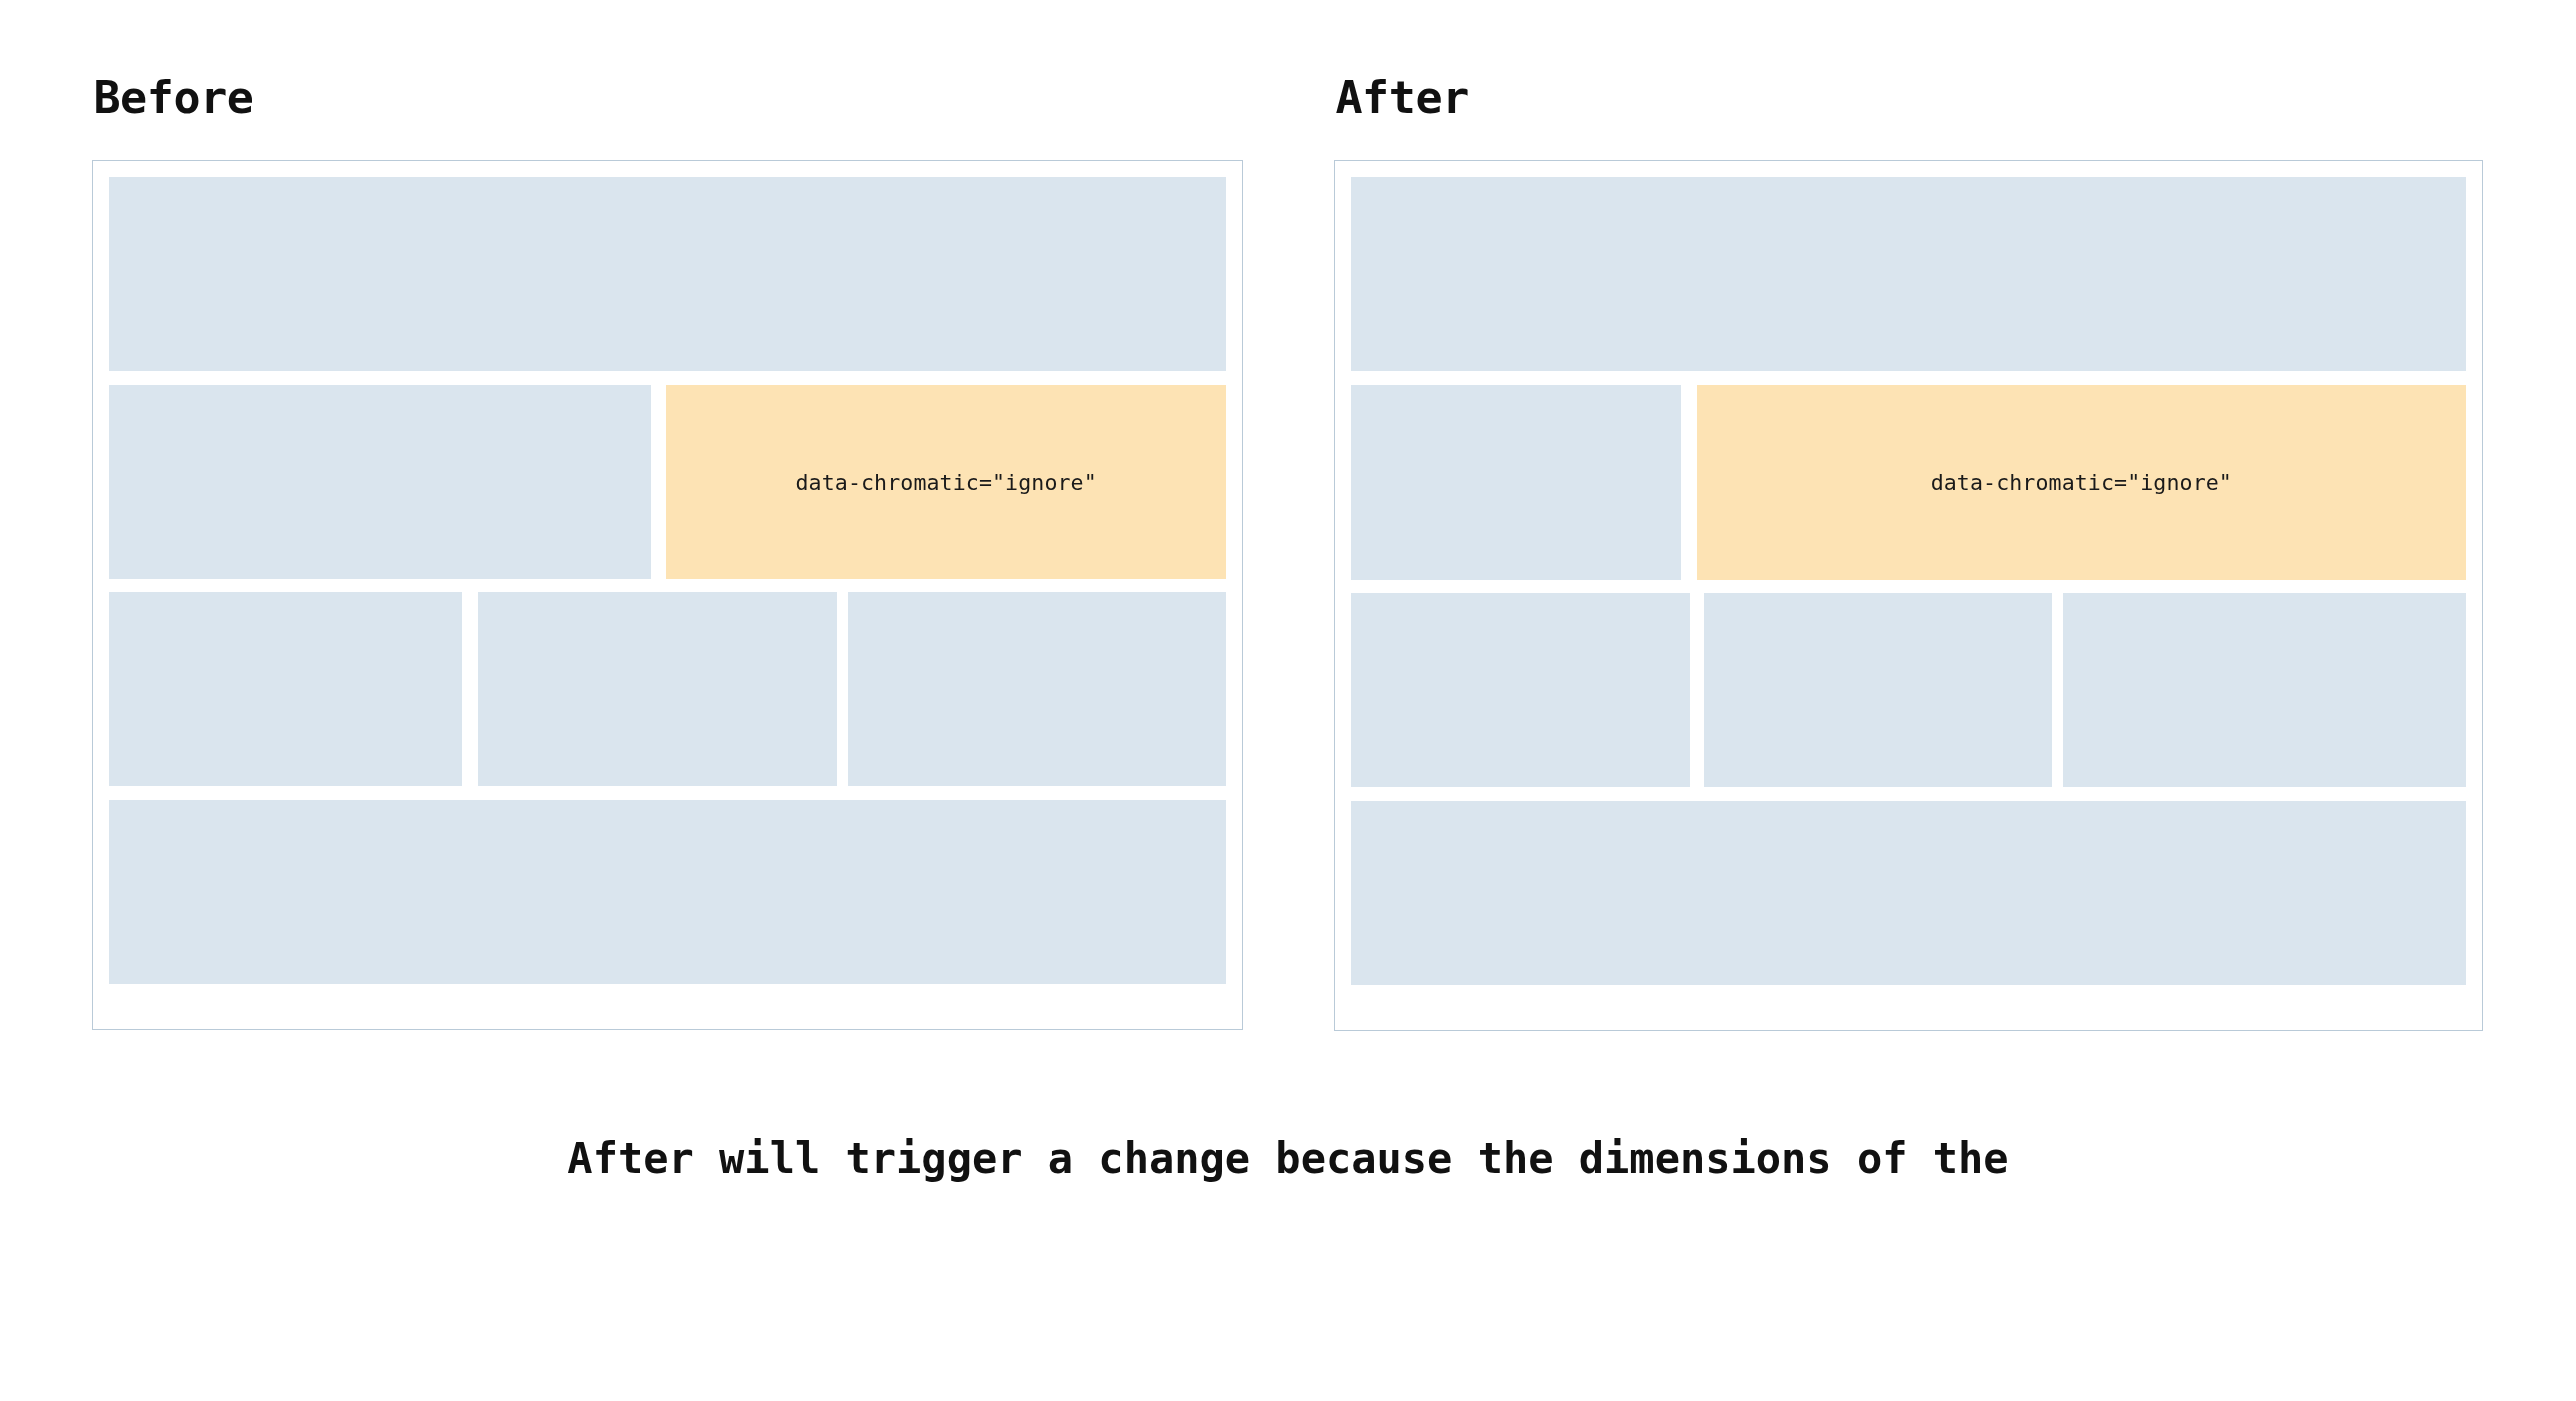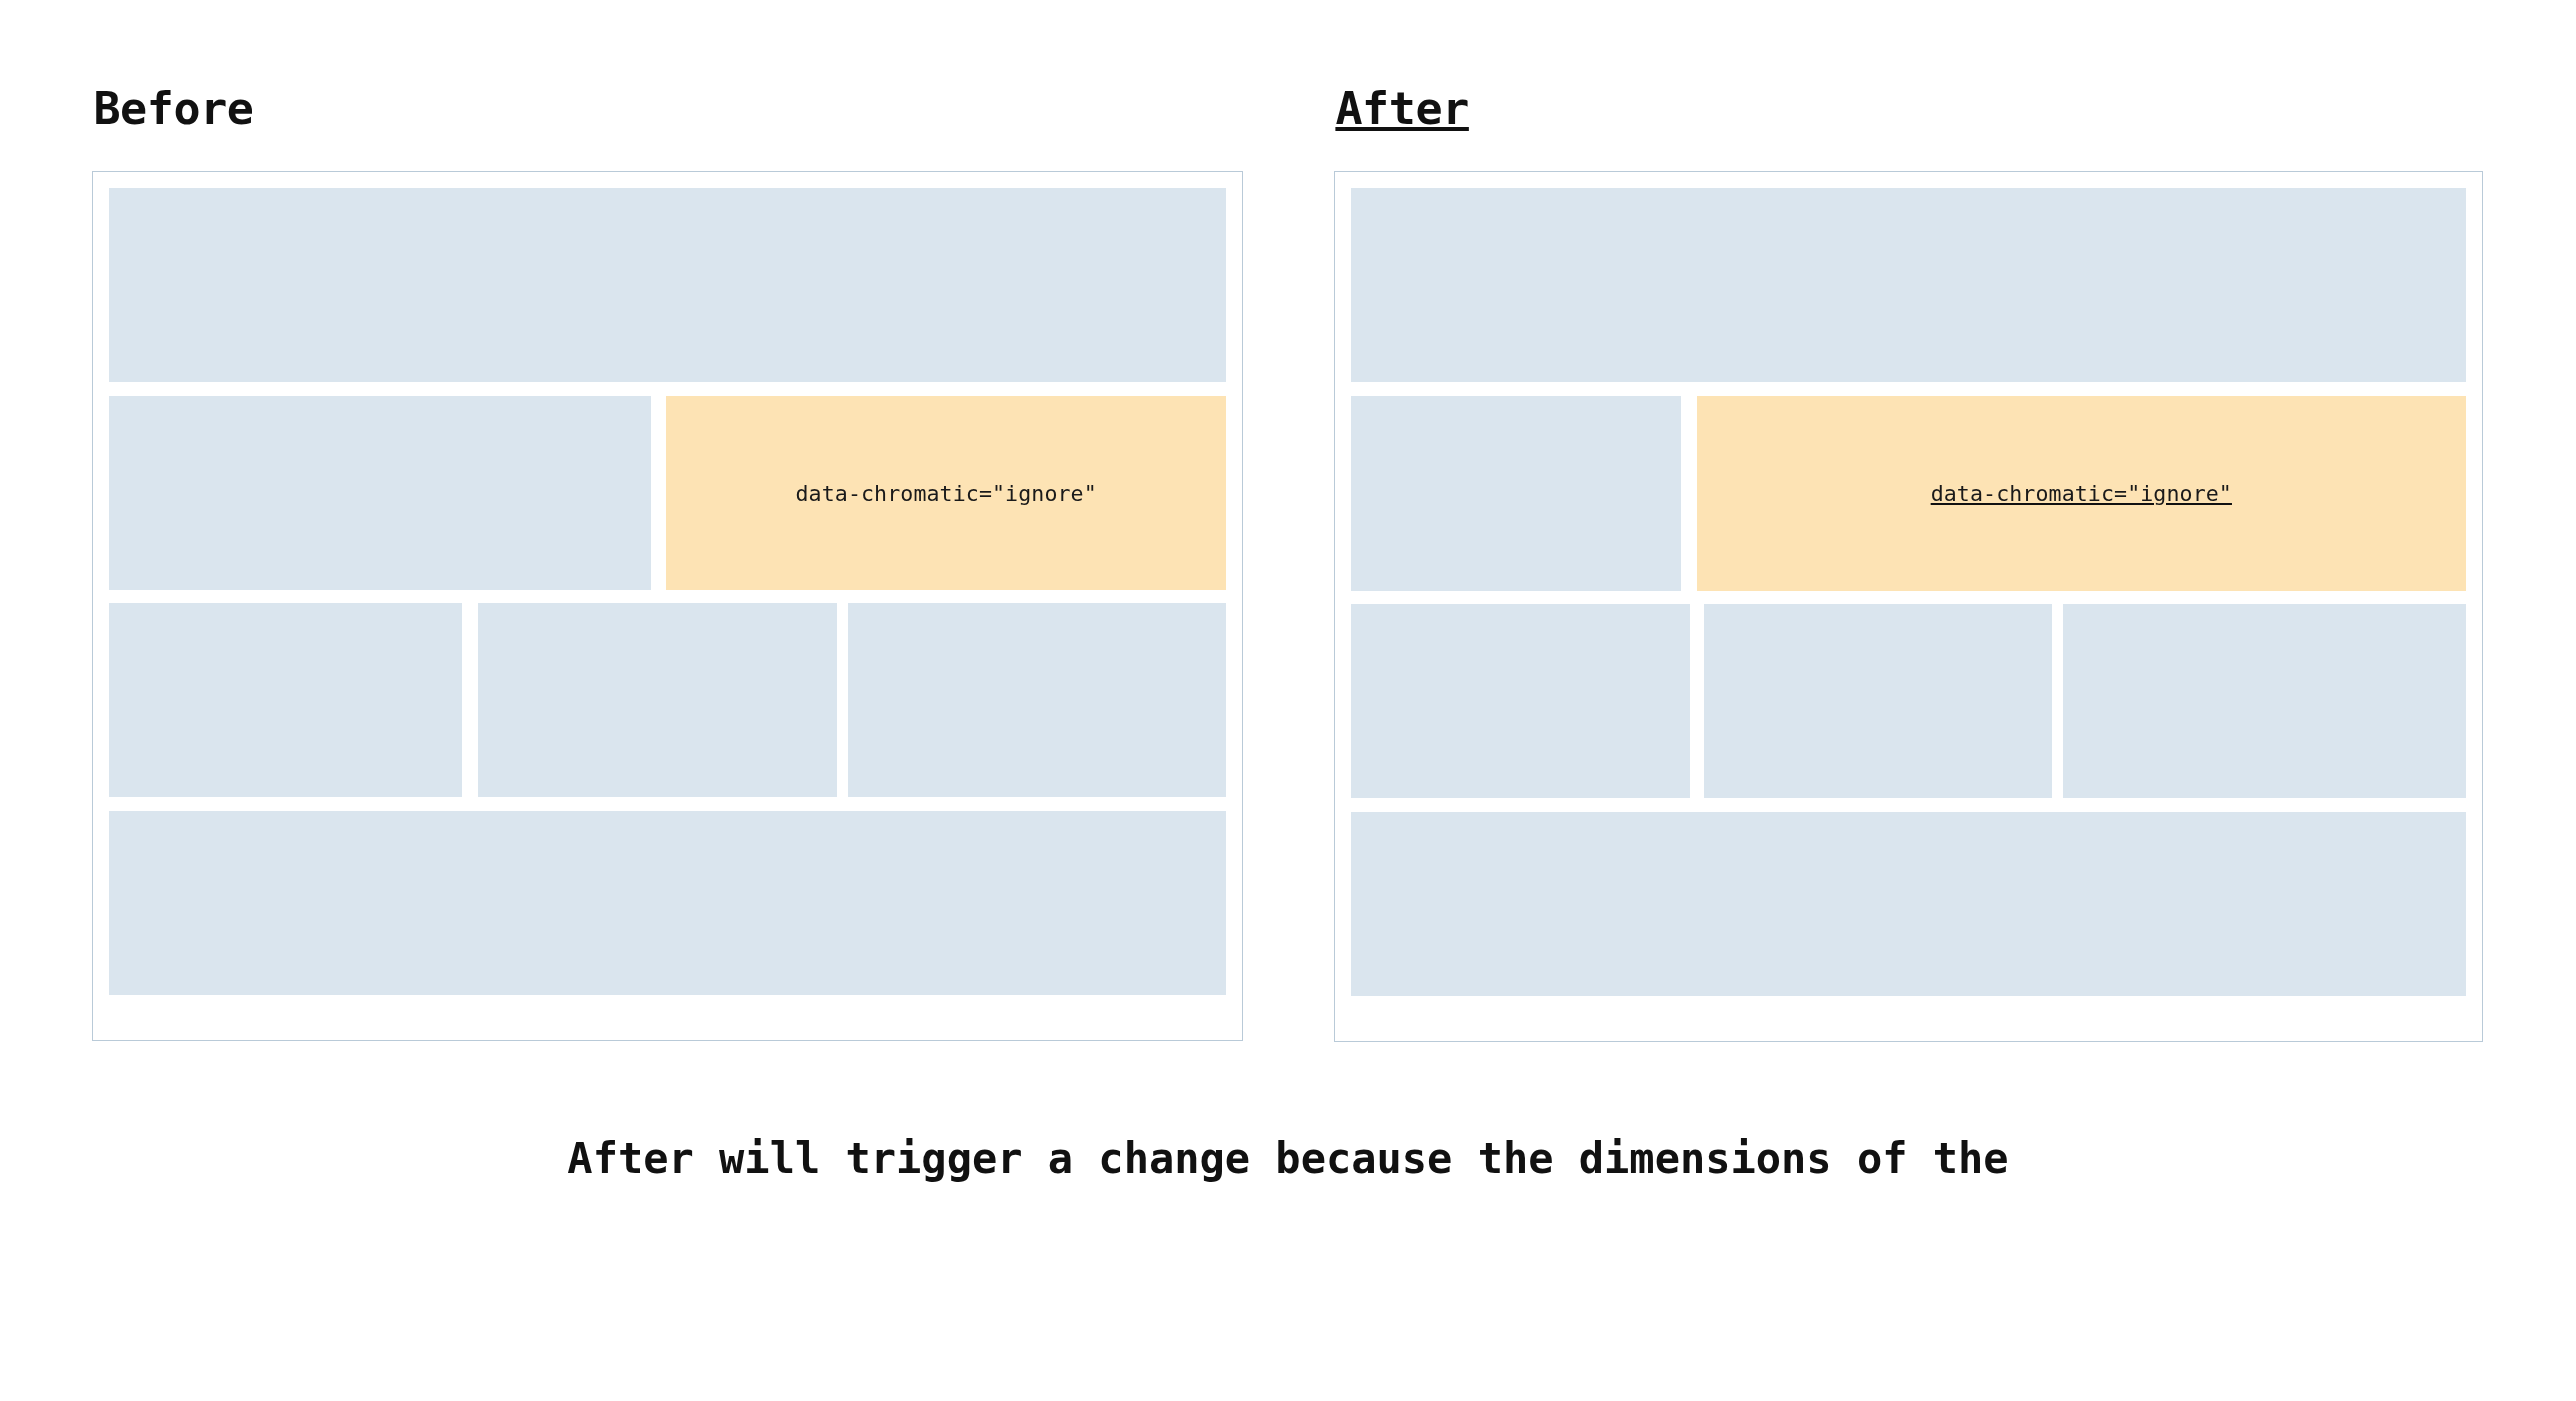--- a/index.html
+++ b/index.html
@@ -21,34 +21,34 @@
     width: 2576px;
     height: 1402px;
     box-sizing: border-box;
     padding: 0;
   }
 
   
   .panels {
     position: absolute;
     left: 92px;
-    top: 86px;
+    top: 75px;
     width: 2391px;
     display: flex;
     flex-direction: row;
     justify-content: space-between;
     align-items: flex-start;
   }
 
   .panel-col {
     display: flex;
     flex-direction: column;
   }
   .panel-col.before { width: 1151px; }
-  .panel-col.after  { width: 1149px; text-decoration: underline; }
+  .panel-col.after  { width: 1149px; }
 
   .panel-title {
     font-family: "DejaVu Sans Mono", "Liberation Mono", monospace;
     font-weight: 700;
     font-size: 45px;
     line-height: 1.0;
     letter-spacing: -0.4px;
     color: #000000;
     margin: 0 0 40px 1.4px;
     white-space: nowrap;

